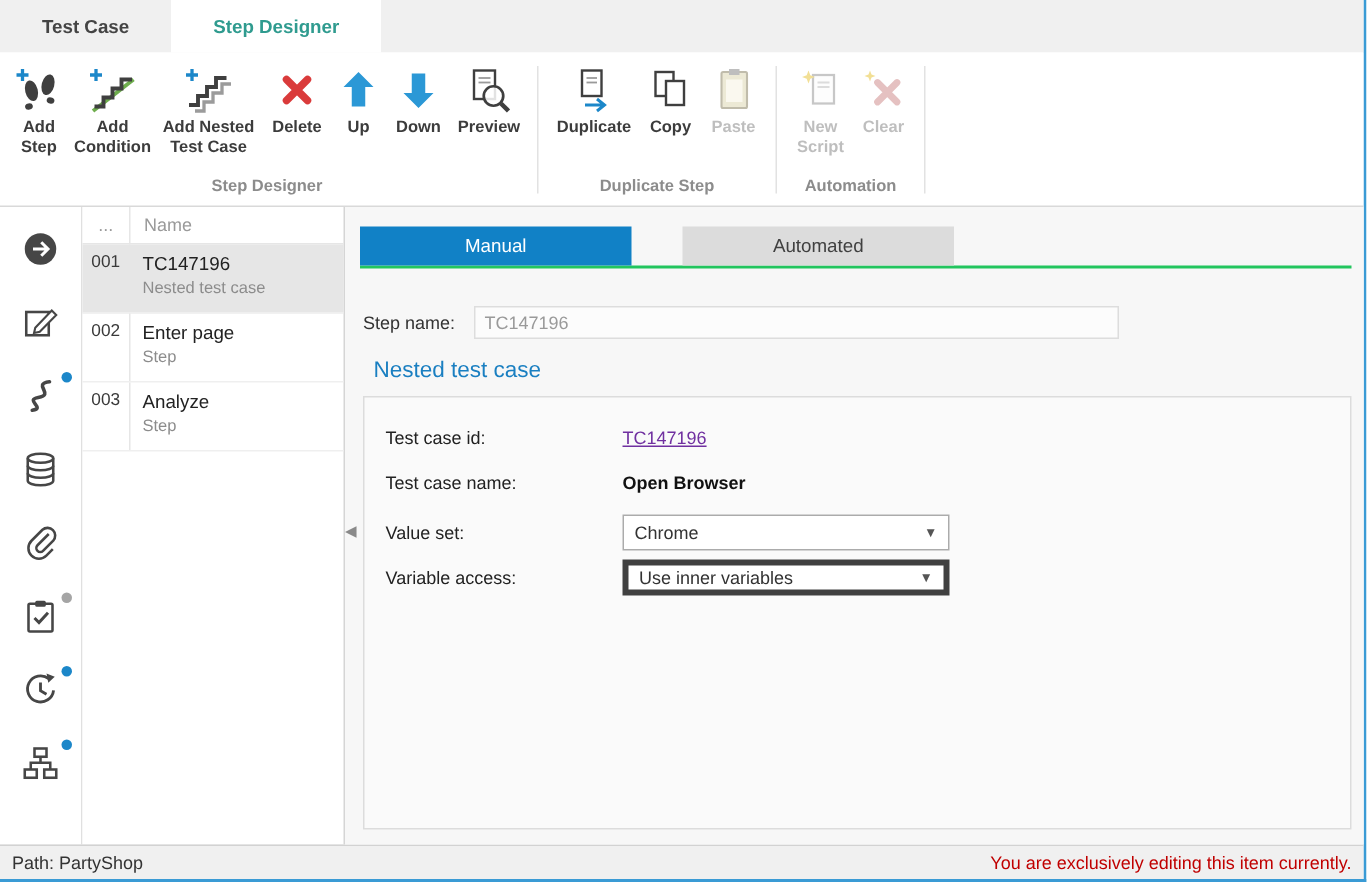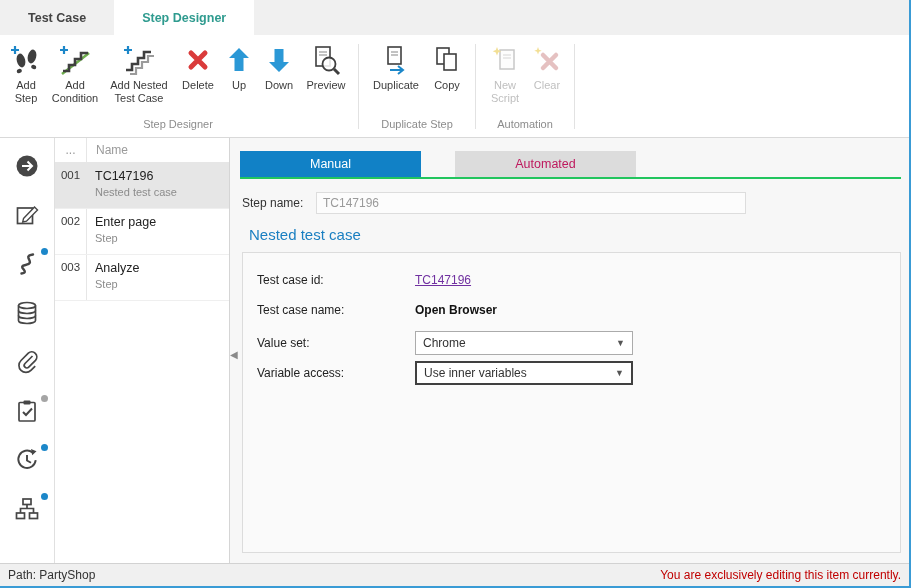--- a/index.html
+++ b/index.html
@@ -12,21 +12,21 @@
     border-right:2px solid #3a9bd5; border-bottom:2px solid #3a9bd5; background:#fff; }
 
   
   .tabbar { flex:0 0 35px; background:#f0f0f0; display:flex; align-items:stretch;font-weight:bold; }
   .tab { padding:0 28px; display:flex; align-items:center; color:#444; font-size:12.5px; cursor:default; }
   .tab.active { background:#fff; color:#2f9b8f; }
 
   
   .ribbon { flex:0 0 103px; background:#fff; border-bottom:1px solid #d9d9d9;
     display:flex; align-items:stretch; padding-top:7px; }
-  .ribbon-group { display:flex; flex-direction:column; }
+  .ribbon-group { display:flex; flex-direction:column;font-weight:bold; }
   .rb-row { display:flex; align-items:flex-start; flex:1; padding:0 5px; }
   .rbtn { display:flex; flex-direction:column; align-items:center; text-align:center; padding:2px 1px; cursor:default; }
   .rbtn .ricon { width:32px; height:32px; flex:0 0 32px; }
   .rbtn .rlabel { font-size:11px; color:#3c3c3c; line-height:1.18; margin-top:3px; }
   .rbtn.disabled { opacity:.55; }
   .rbtn.disabled .rlabel { color:#8a8a8a; }
   .group-label { text-align:center; color:#8c8c8c; font-size:11px; padding:4px 0 7px; }
   .vsep { width:1px; background:#e2e2e2; margin:2px 2px 8px; }
 
   
@@ -50,38 +50,38 @@
   .sl-info { padding:6px 8px 4px; }
   .sl-name { color:#222; font-size:12.5px; }
   .sl-type { color:#8c8c8c; font-size:11px; margin-top:3px; }
 
   
   .detail { flex:1; background:#f7f7f7; position:relative; display:flex; flex-direction:column;
     padding:13px 8px 10px 10px; min-width:0; }
   .dtabs { display:flex; border-bottom:2px solid #22c55e;gap:34px; }
   .dtab { width:181px; height:26px; display:flex; align-items:center; justify-content:center; font-size:12.5px; cursor:default; }
   .dtab.active { background:#1181c6; color:#fff; }
-  .dtab.inactive { background:#dcdcdc; color:#be185d; }
-
-  .stepname-row { display:flex; align-items:center; margin:13px 0 10px 2px; }
+  .dtab.inactive { background:#dcdcdc; color:#404040; }
+
+  .stepname-row { display:flex; align-items:center; margin:25px 0 10px 2px; }
   .stepname-row label { width:74px; color:#333; }
   .stepname-input { width:430px; height:22px; border:1px solid #ddd; background:#fcfcfc;
     color:#9a9a9a; padding:0 6px; font:inherit; }
 
   .section-title { color:#1a7fc1; font-size:15px; margin:2px 0 9px 9px; }
 
   .fieldbox { flex:1; border:1px solid #dcdcdc; background:#fafafa; margin-left:2px; padding:14px 0 0 14px; }
   .frow { display:flex; align-items:center; min-height:25px; margin-bottom:5px;gap:43px; }
   .frow.gap { margin-top:8px; }
   .frow label { width:115px; color:#222; }
   .flink { color:#7030a0; text-decoration:underline; cursor:pointer; }
   .fbold { font-weight:bold; color:#111; }
   .fselect { width:218px; height:24px; background:#fff; border:1px solid #ababab;
     display:flex; align-items:center; justify-content:space-between; padding:0 7px; color:#333; cursor:default; }
-  .fselect.focused { border:2px solid #404040; }
+  .fselect.focused { border:4px solid #404040; }
   .fselect .chev { color:#555; font-size:9px; }
 
   .splitter { position:absolute; left:0; top:212px; color:#8a8a8a; font-size:10px; line-height:1; }
 
   
   .statusbar { flex:0 0 23px; background:#f0f0f0; border-top:1px solid #d2d2d2;
     display:flex; align-items:center; justify-content:space-between; padding:0 8px; }
   .sb-path { color:#333; }
   .sb-msg { color:#c00000; }
 </style>
@@ -190,20 +190,30 @@
         </div>
         <div class="rbtn" style="width:42px">
           <span class="ricon">
             <svg viewBox="0 0 32 32" width="32" height="32">
               <rect x="6" y="4" width="12" height="16" fill="#fff" stroke="#3f3f3f" stroke-width="1.6"></rect>
               <rect x="13" y="10" width="12" height="16" fill="#fff" stroke="#3f3f3f" stroke-width="1.6"></rect>
             </svg>
           </span>
           <span class="rlabel">Copy</span>
         </div>
+        <div class="rbtn disabled" style="width:42px">
+          <span class="ricon">
+            <svg viewBox="0 0 32 32" width="32" height="32">
+              <rect x="8" y="4" width="17" height="24" rx="1" fill="#ded8b4" stroke="#8d8668" stroke-width="1.4"></rect>
+              <rect x="13" y="2" width="7" height="4" fill="#8a8a8a"></rect>
+              <rect x="11" y="9" width="11" height="15" fill="#f6f3e2"></rect>
+            </svg>
+          </span>
+          <span class="rlabel">Paste</span>
+        </div>
       </div>
       <div class="group-label">Duplicate Step</div>
     </div>
 
     <div class="vsep"></div>
 
     <div class="ribbon-group">
       <div class="rb-row">
         <div class="rbtn disabled" style="width:44px">
           <span class="ricon">

